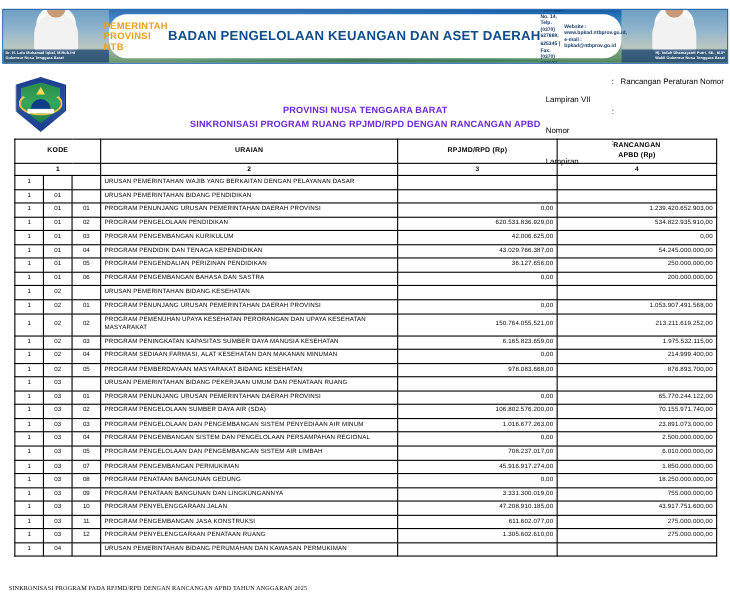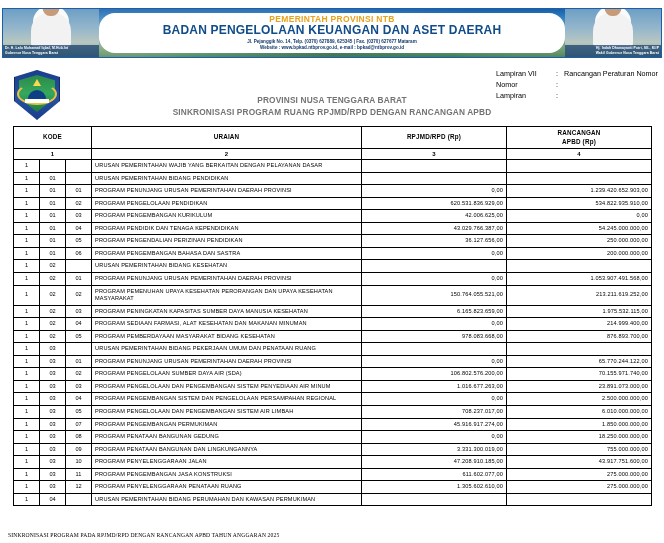--- a/index.html
+++ b/index.html
@@ -60,21 +60,21 @@
     color:#ffffff; font-size:3.4px; line-height:1.45;
     font-weight:bold; letter-spacing:.1px; text-align:left;
   }
   .kop .namestrip.left { left:0; }
   .kop .namestrip.right { right:0; text-align:right; }
 
   .kop .plate {
     position:absolute; left:96px; right:96px; top:4px; bottom:4px;
     background:#ffffff;
     border-radius: 16px;
-    display:flex; flex-direction:column; align-items:center; justify-content:center;
+    display:flex; flex-direction:row; align-items:center; justify-content:center;
     padding: 8px 6px;
   }
   .kop .l1 { font-size:8.5px; font-weight:bold; color:#e8a11c; letter-spacing:.3px; line-height:1.1; }
   .kop .l2 { font-size:12px; font-weight:bold; color:#0f4c8a; letter-spacing:.2px; line-height:1.15; white-space:nowrap; }
   .kop .l3 { font-size:4.6px; font-weight:bold; color:#143a6b; line-height:1.35; margin-top:1px; }
   .kop .l4 { font-size:4.6px; font-weight:bold; color:#143a6b; line-height:1.35; }
 
   
   .emblem {
     position:absolute; left:14px; top:62px; width:46px; height:50px;
@@ -109,28 +109,28 @@
     position:absolute; left:50%; transform:translateX(-50%);
     top:29px; width:24px; height:4px; background:#ffffff;
   }
 
   
   .lampiran {
     position:absolute; right:6px; top:60px;
     font-size:7.2px; color:#000; line-height:1.55;
   }
   .lampiran .row { display:flex; }
-  .lampiran .lbl  { width:60px; }
+  .lampiran .lbl  { width:60px;margin-top:17px; }
   .lampiran .sep  { width:8px; }
   .lampiran .val  { }
 
   
   .titles {
     position:absolute; left:0; right:0; top:86px;
-    text-align:center; color:#737373;
+    text-align:center; color:#6d28d9;
   }
   .titles div { font-weight:bold; font-size:8.3px; line-height:1.45; letter-spacing:.15px; }
 
   
   table.sync {
     position:absolute; left:13px; top:118px;
     width: 638px;
     border-collapse: collapse;
     table-layout: fixed;
     font-size: 5.6px;

